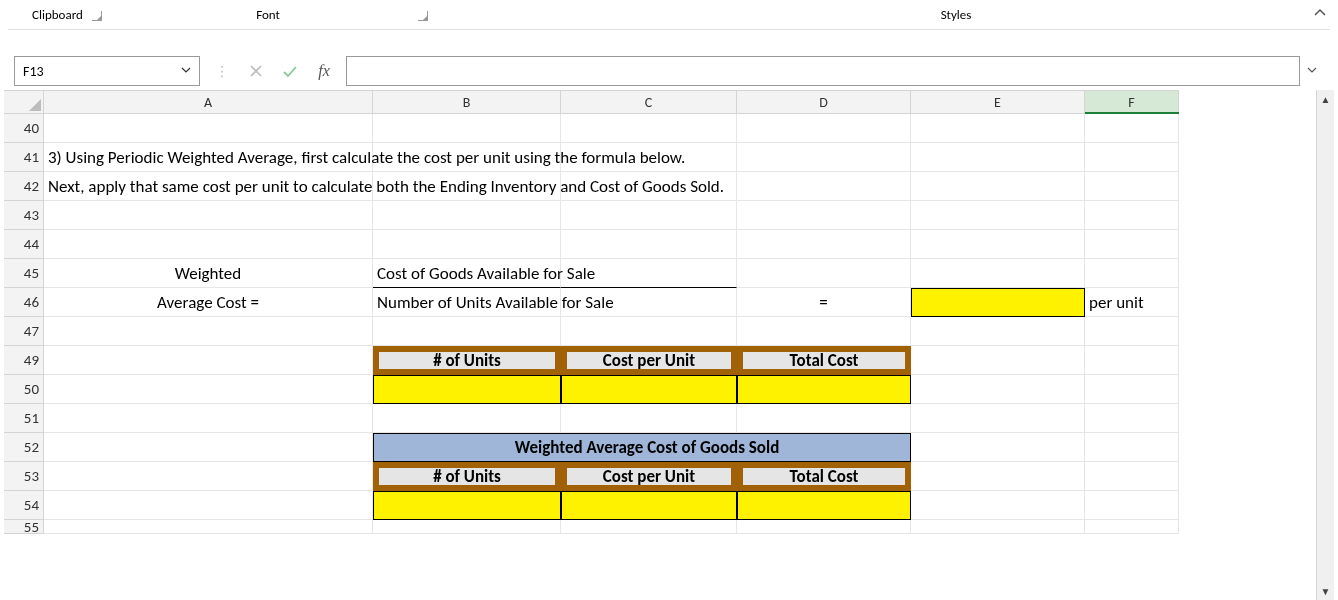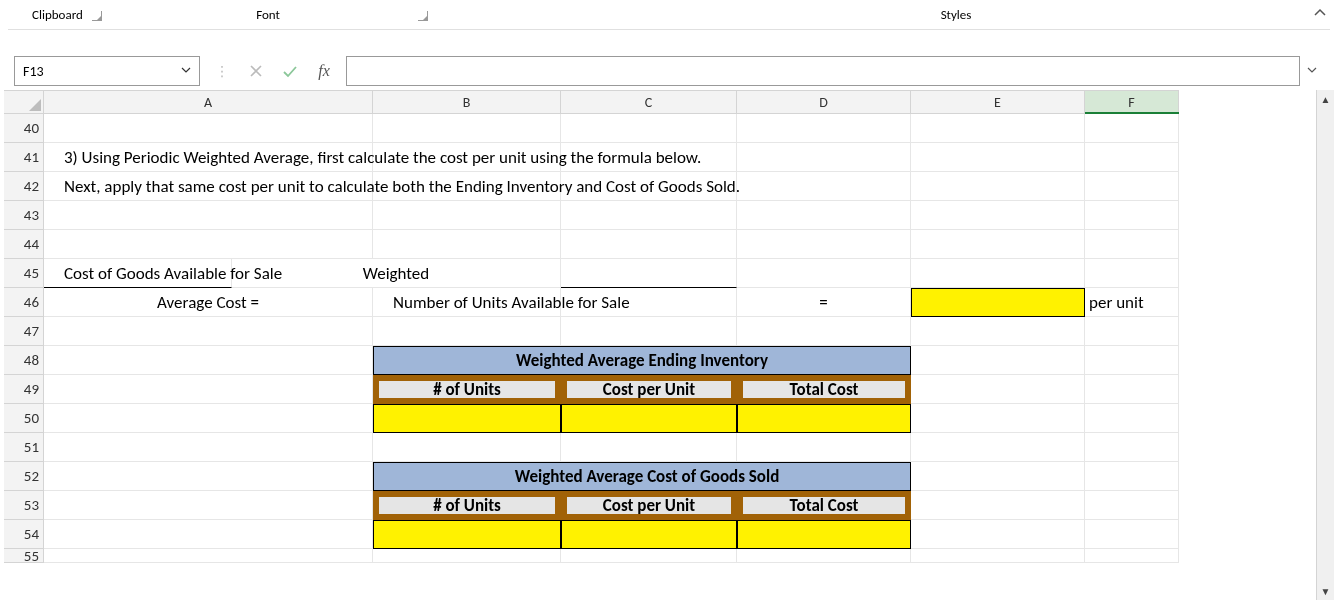--- a/index.html
+++ b/index.html
@@ -137,21 +137,21 @@
     white-space:nowrap;
     position:relative;
   }
 
   
   .wA{width:329px;} .wB{width:188px;} .wC{width:176px;} .wD{width:174px;} .wE{width:174px;} .wF{width:94px;}
 
   .center{justify-content:center; text-align:center;}
   .bold{font-weight:700;}
 
-  .span-text{ position:absolute; left:20px; white-space:nowrap; z-index:2;}
+  .span-text{ position:absolute; left:4px; white-space:nowrap; z-index:2;}
 
   .blue-hdr{ background:#9fb6d8; border:1px solid #000; }
   .blue-sub{ background:#e5e5e5; border:6px solid #a16207; }
   .yellow-in{ background:#fff200; border:1px solid #000; }
 
   .underline-bottom{ border-bottom:1.5px solid #000 !important; }
 
   
   .vscroll {
     position:absolute; right:0; top:0; bottom:0;
@@ -293,26 +293,26 @@
     <div class="cell wA"></div>
     <div class="cell wB"></div>
     <div class="cell wC"></div>
     <div class="cell wD"></div>
     <div class="cell wE"></div>
     <div class="cell wF"></div>
   </div>
 
   <div class="row">
     <div class="row-h">45</div>
+    <div class="cell wA center">
+          <span>Weighted</span>
+        </div>
     <div class="cell wB underline-bottom" style="position:relative;">
       <span class="span-text">Cost of Goods Available for Sale</span>
     </div>
-    <div class="cell wA center">
-          <span>Weighted</span>
-        </div>
     <div class="cell wC underline-bottom"></div>
     <div class="cell wD"></div>
     <div class="cell wE"></div>
     <div class="cell wF"></div>
   </div>
 
   <div class="row">
     <div class="row-h">46</div>
     <div class="cell wA center">
           <span>Average Cost  =</span>
@@ -335,29 +335,20 @@
   <div class="row">
     <div class="row-h">47</div>
     <div class="cell wA"></div>
     <div class="cell wB"></div>
     <div class="cell wC"></div>
     <div class="cell wD"></div>
     <div class="cell wE"></div>
     <div class="cell wF"></div>
   </div>
 
-  <div class="row">
-    <div class="row-h">48</div>
-    <div class="cell wA"></div>
-    <div class="cell blue-hdr center bold" style="width:538px;">
-      <span>Weighted Average Ending Inventory</span>
-    </div>
-    <div class="cell wE"></div>
-    <div class="cell wF"></div>
-  </div>
 
   <div class="row">
     <div class="row-h">49</div>
     <div class="cell wA"></div>
     <div class="cell wB blue-sub center bold">
           <span># of Units</span>
         </div>
     <div class="cell wC blue-sub center bold">
           <span>Cost per Unit</span>
         </div>

